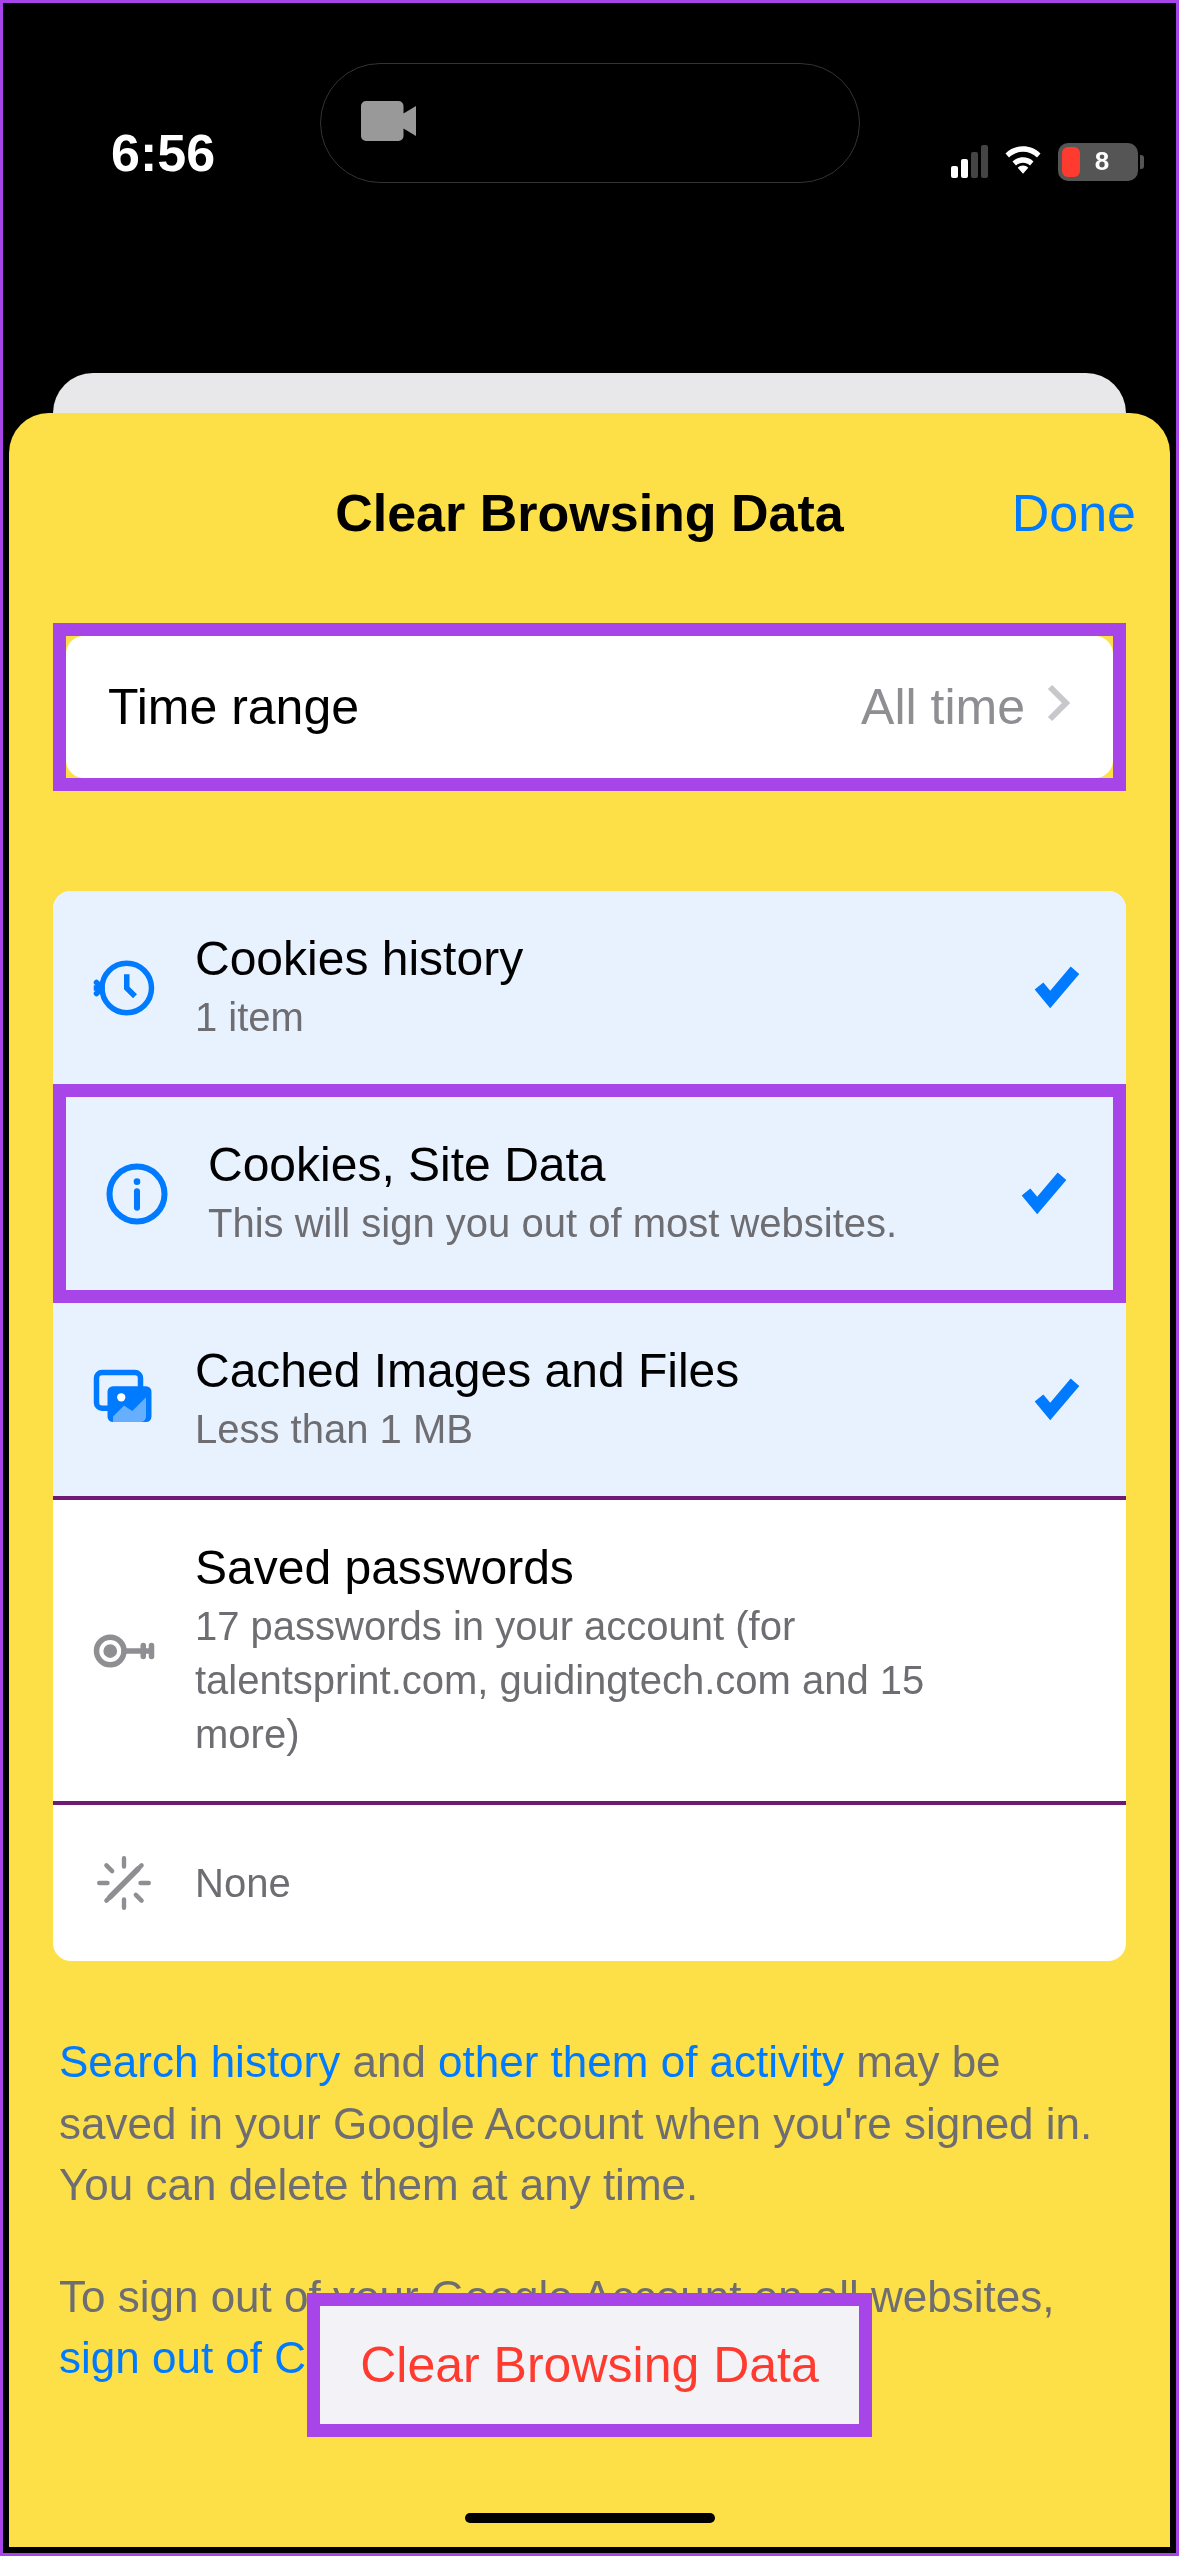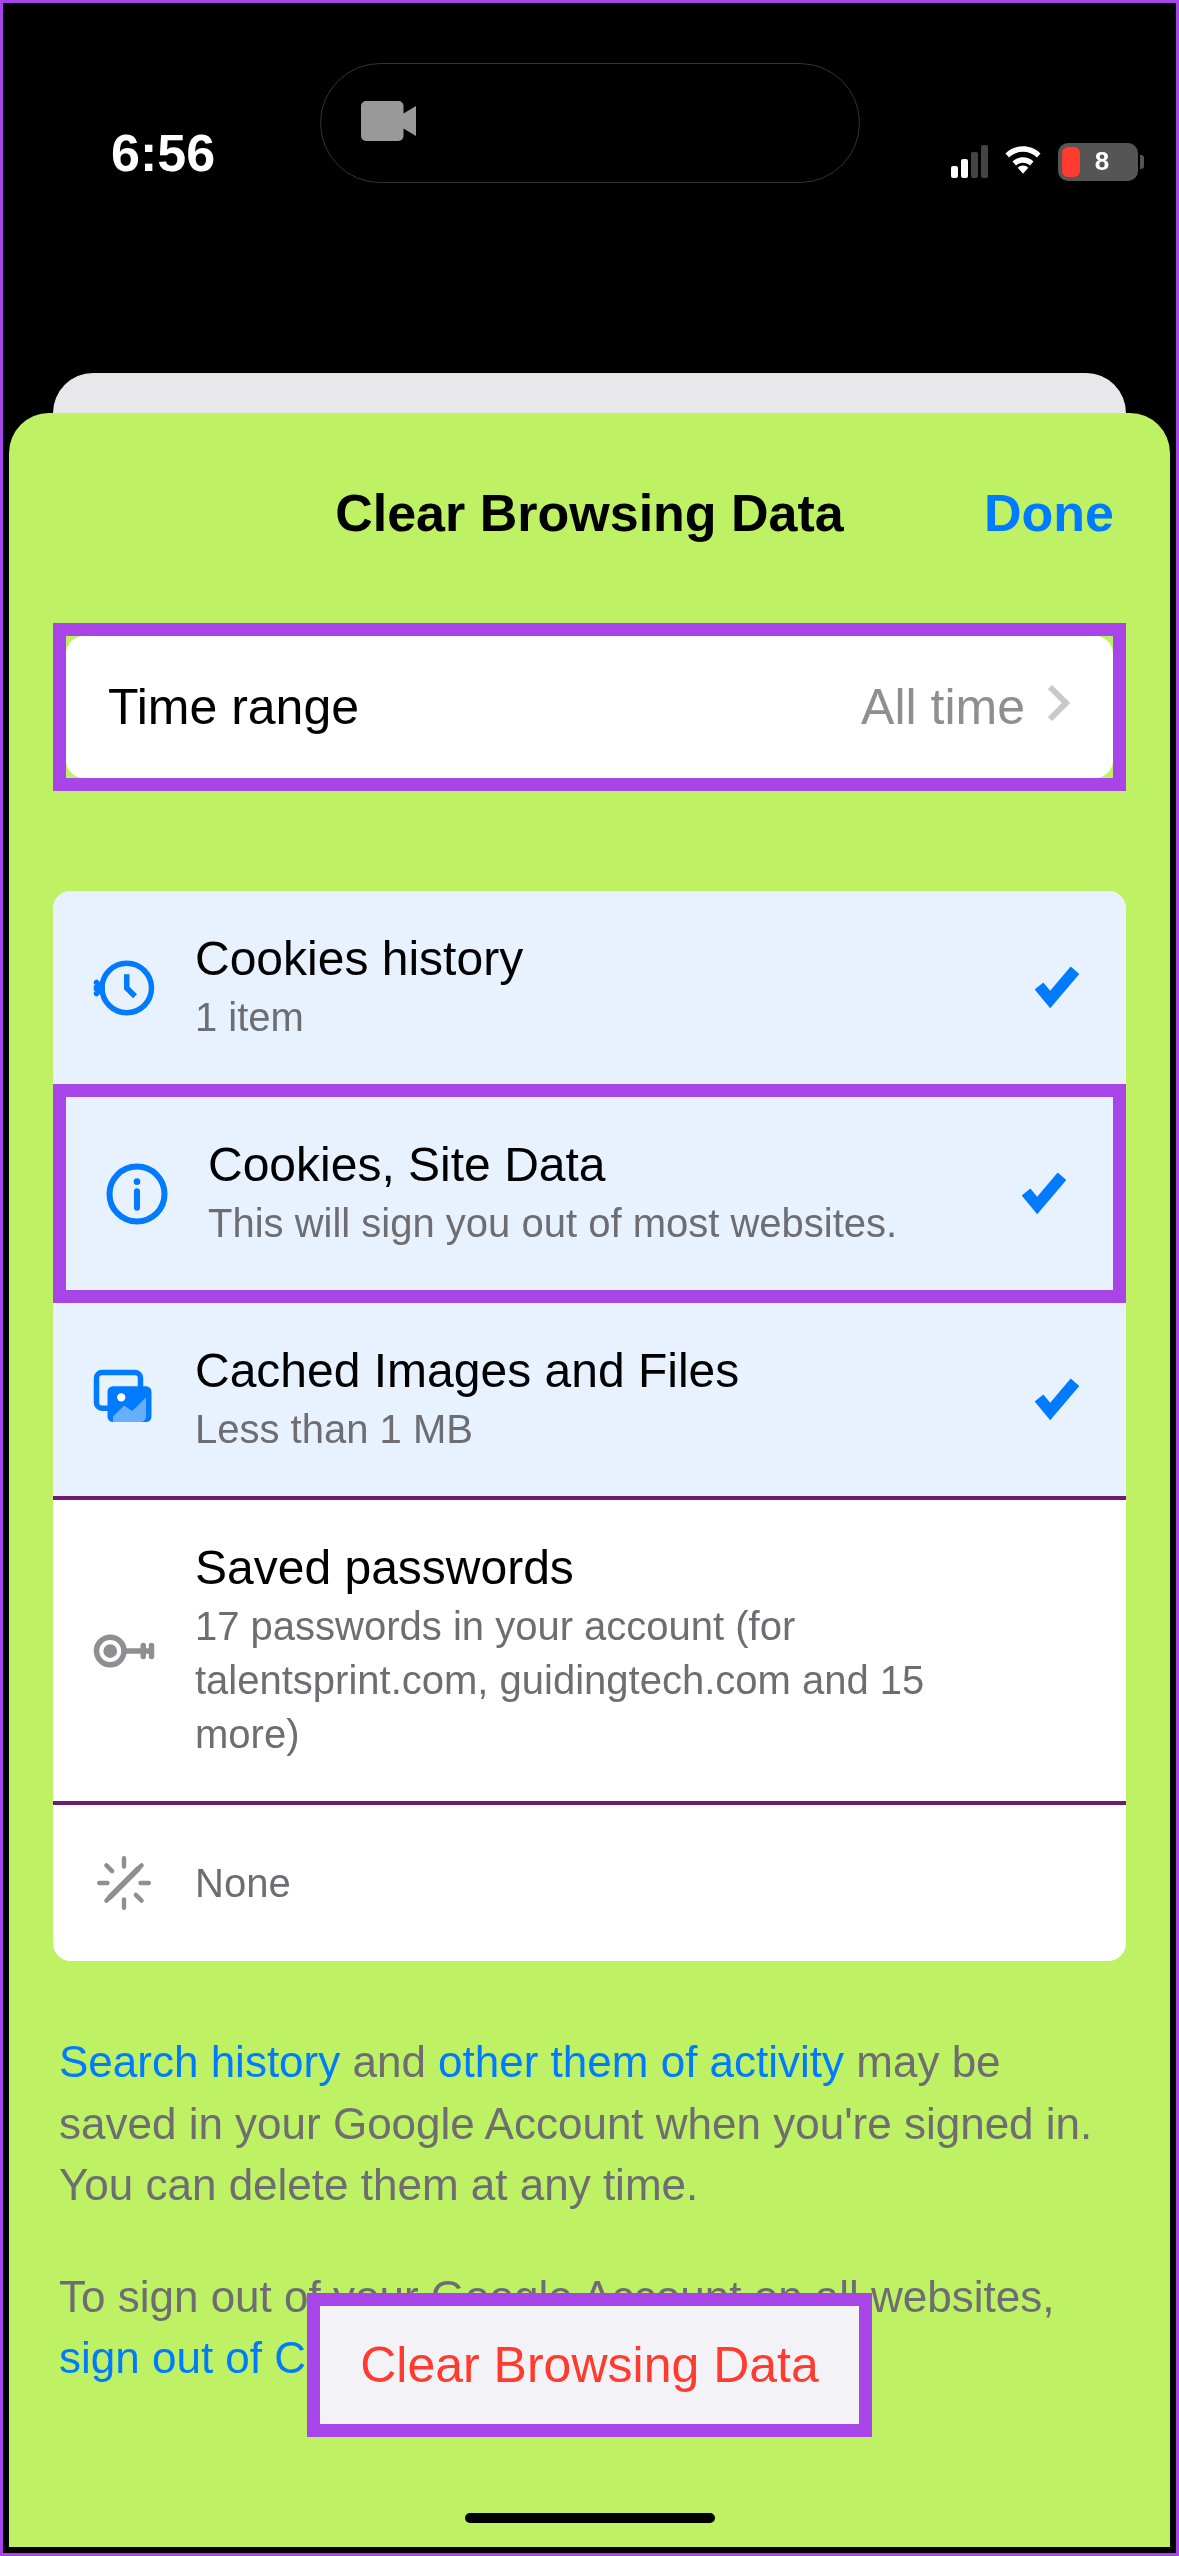--- a/index.html
+++ b/index.html
@@ -60,38 +60,38 @@
       height: 60px;
       background: #e8e8ea;
       border-radius: 40px 40px 0 0;
     }
     .sheet {
       position: absolute;
       top: 410px;
       left: 6px;
       right: 6px;
       bottom: 6px;
-      background: #bef264;
+      background: #fde047;
       border-radius: 40px 40px 0 0;
       padding-top: 50px;
     }
     .sheet-header {
       display: flex;
       align-items: center;
       justify-content: center;
       position: relative;
       padding: 0 50px;
       height: 100px;
     }
     .sheet-title { font-size: 52px; font-weight: 600; color: #000; }
     .done-btn {
       position: absolute;
-      right: 56px;
+      right: 34px;
       font-size: 52px;
-      font-weight: 700;
+      font-weight: 400;
       color: #007aff;
     }
     .content { padding: 60px 44px 0 44px; }
     .highlight-box {
       border: 13px solid #a845e8;
     }
     .time-range-row {
       background: #fff;
       border-radius: 18px;
       padding: 42px 42px;

